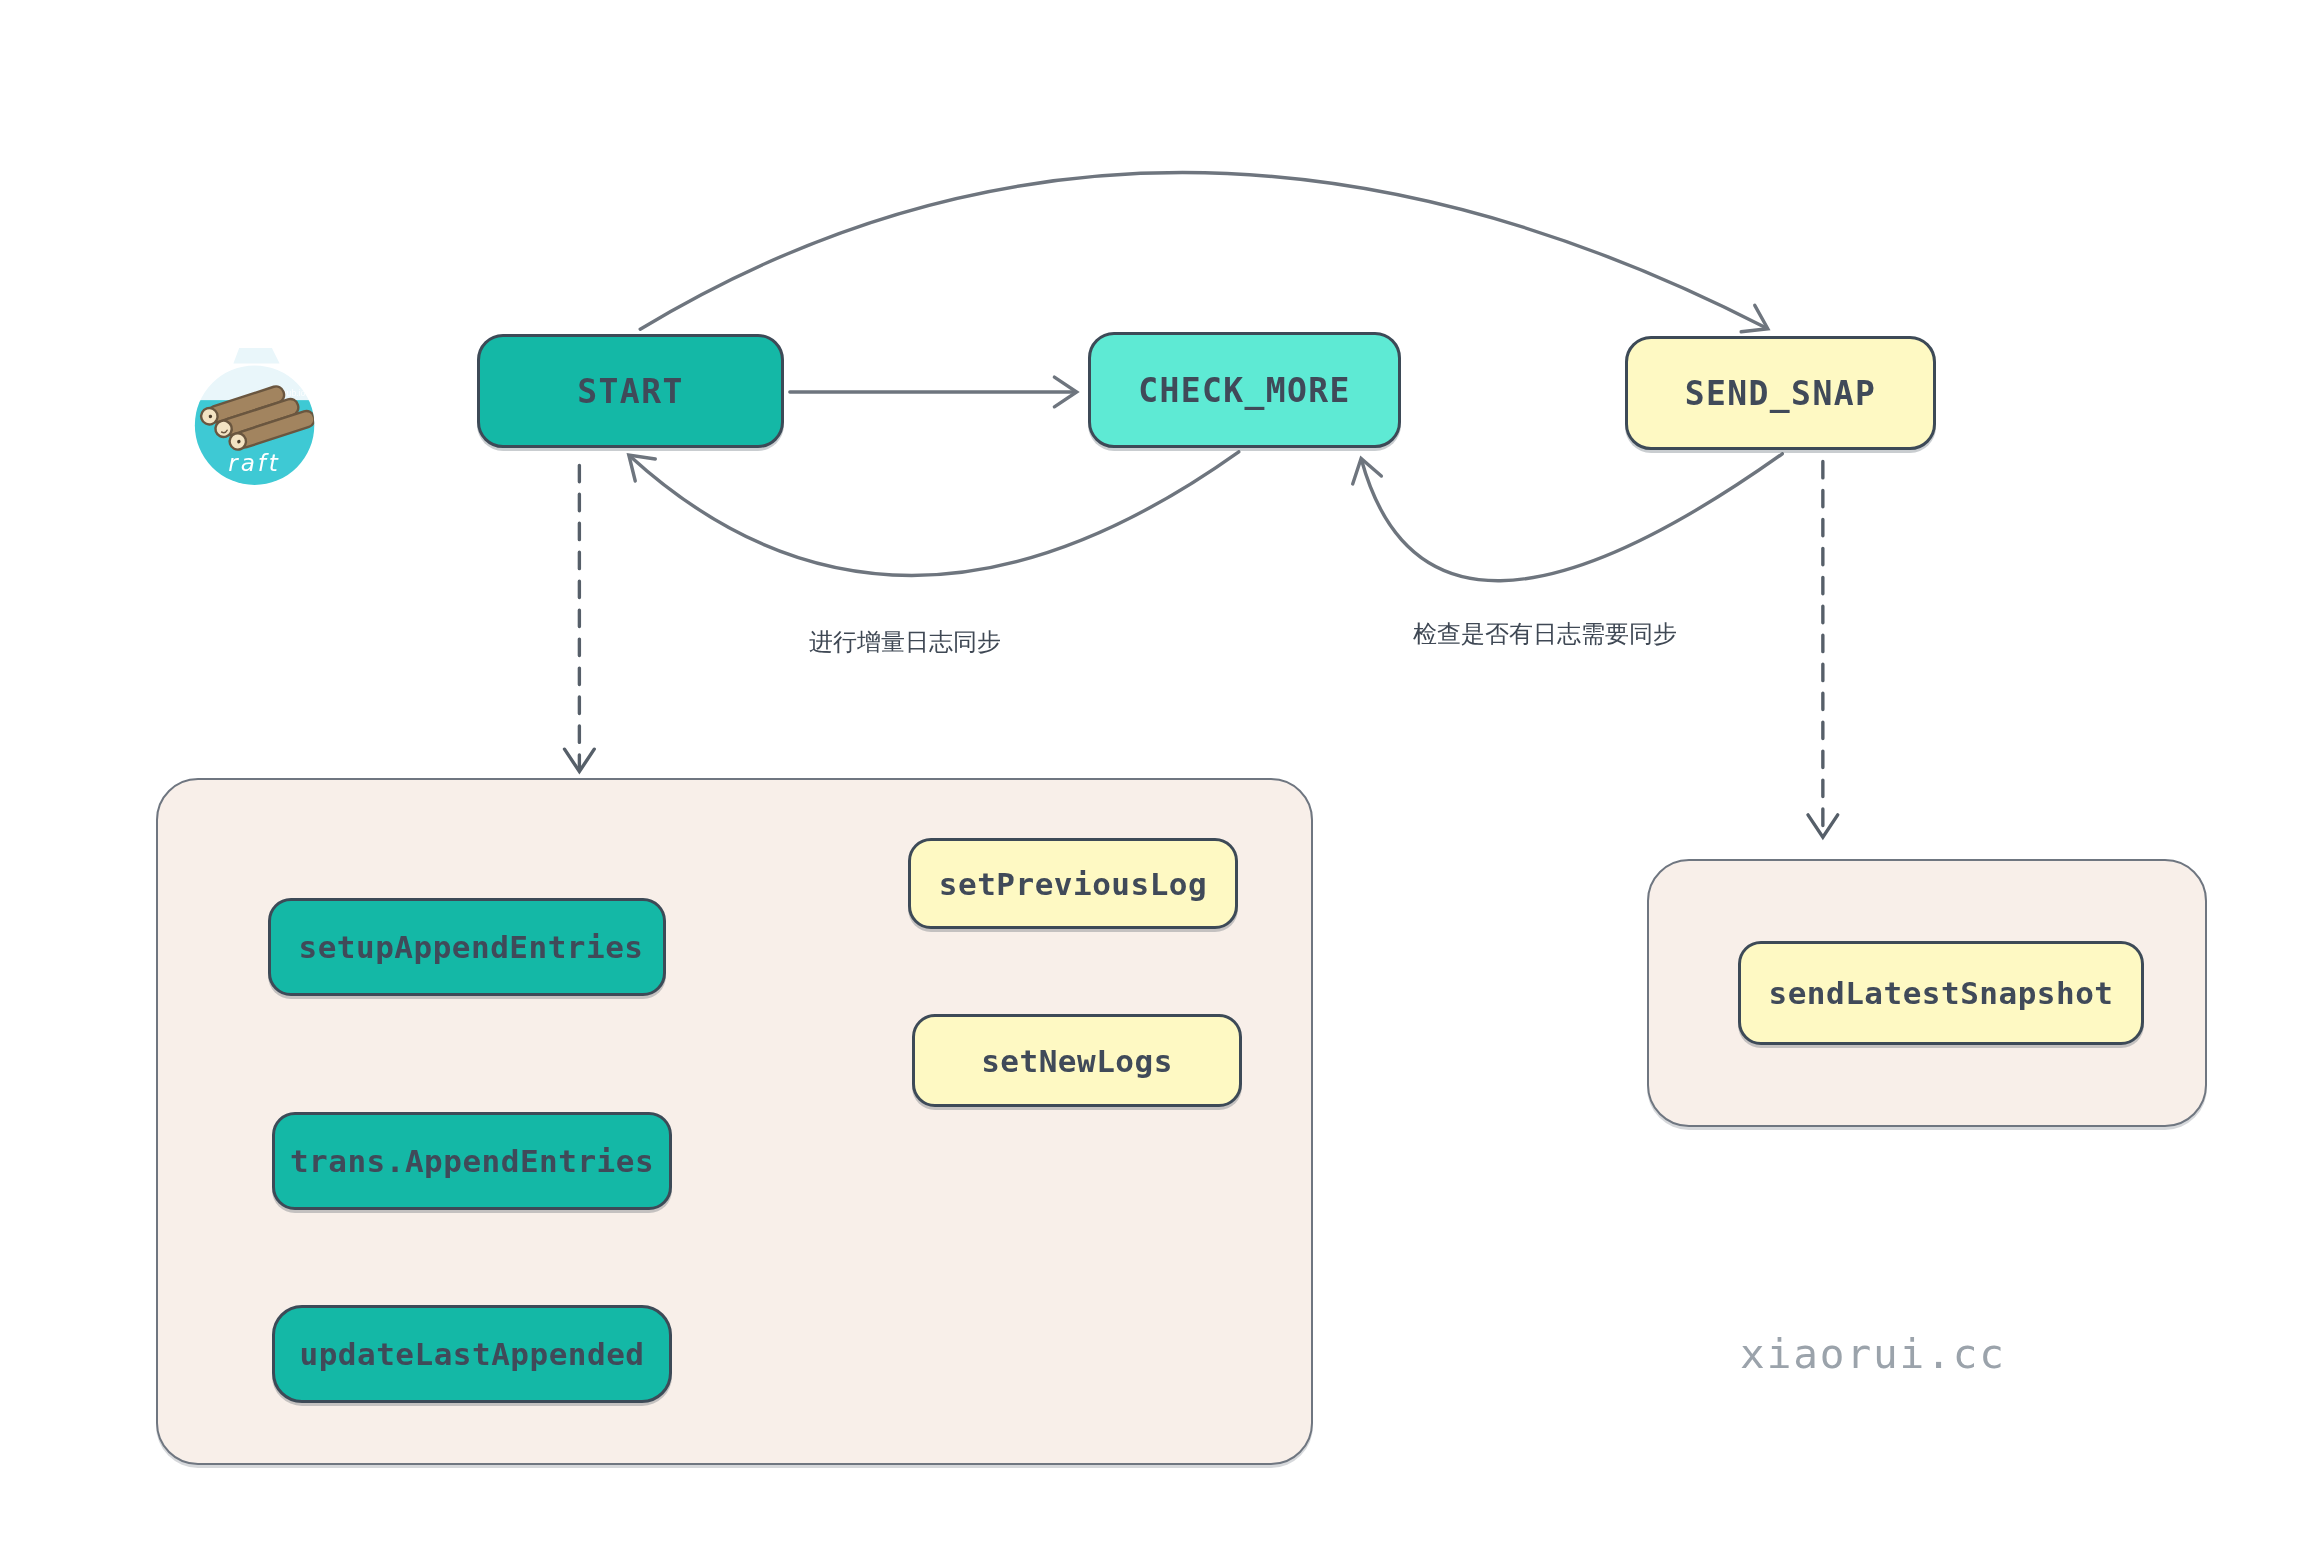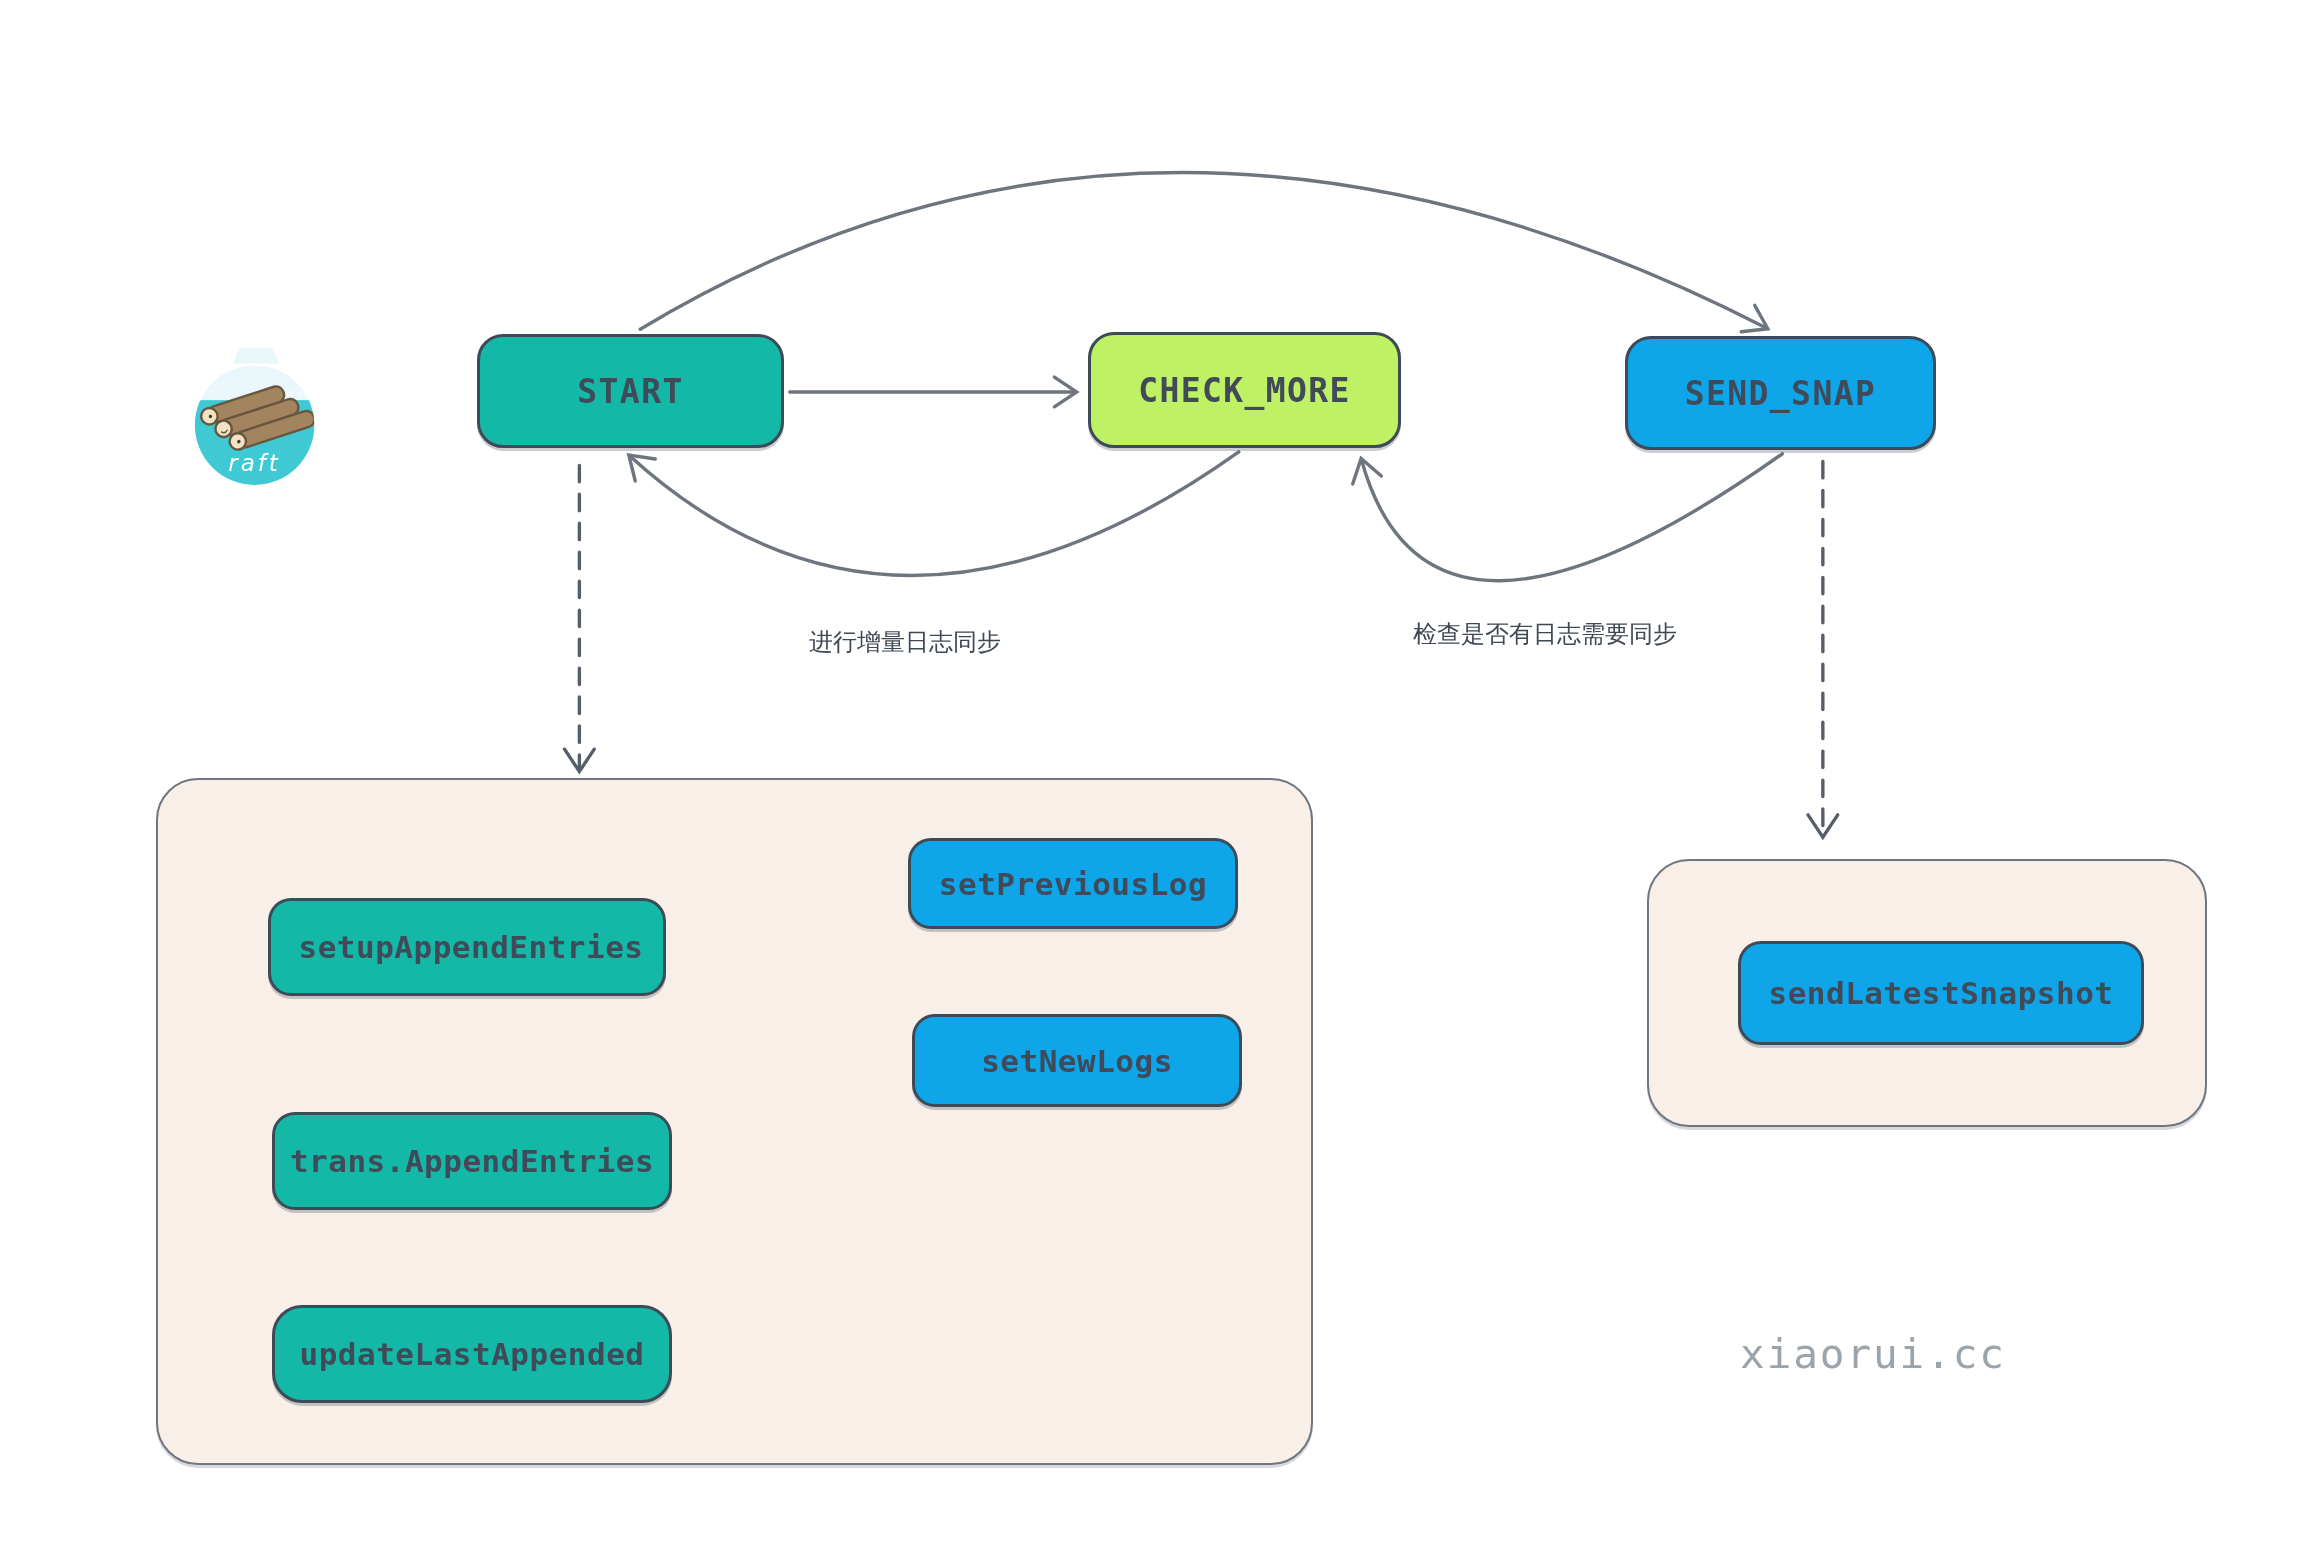--- a/index.html
+++ b/index.html
@@ -9,22 +9,22 @@
   .edge{fill:none;stroke:#6e757e;stroke-width:3.5;stroke-linecap:round;}
   .edge.dashed{stroke:#565f69;stroke-dasharray:17 13;}
 
   .node{position:absolute;display:flex;align-items:center;justify-content:center;
         background:#ffffff;border:3.4px solid #3d4a57;border-radius:23px;
         font-weight:bold;color:#404a59;box-sizing:border-box;
         box-shadow:0 2.9px 0 rgba(61,74,87,.28);}
   .state{font-size:33px;letter-spacing:1.4px;border-radius:26px;}
   .fn{font-size:31px;letter-spacing:0.5px;}
   .blue{background:#14b8a6;}
-  .teal{background:#bef264;}
-  .pink{background:#0ea5e9;}
+  .teal{background:#5eead4;}
+  .pink{background:#fef9c3;}
 
   .group{position:absolute;background:#f8efe9;border:2.9px solid #6f7680;border-radius:42px;
          box-sizing:border-box;box-shadow:0 2.9px 0 rgba(90,100,110,.25);}
 
   .edge-label{position:absolute;transform:translateX(-50%);white-space:nowrap;
               font-family:"Liberation Sans", sans-serif;font-size:24px;color:#3f4854;}
   .edge-label .code{font-family:"DejaVu Sans Mono", monospace;font-weight:bold;margin:0 11.6px;}
   .top-label{font-size:35px;}
 
   .watermark{position:absolute;transform:translateX(-50%);white-space:nowrap;

